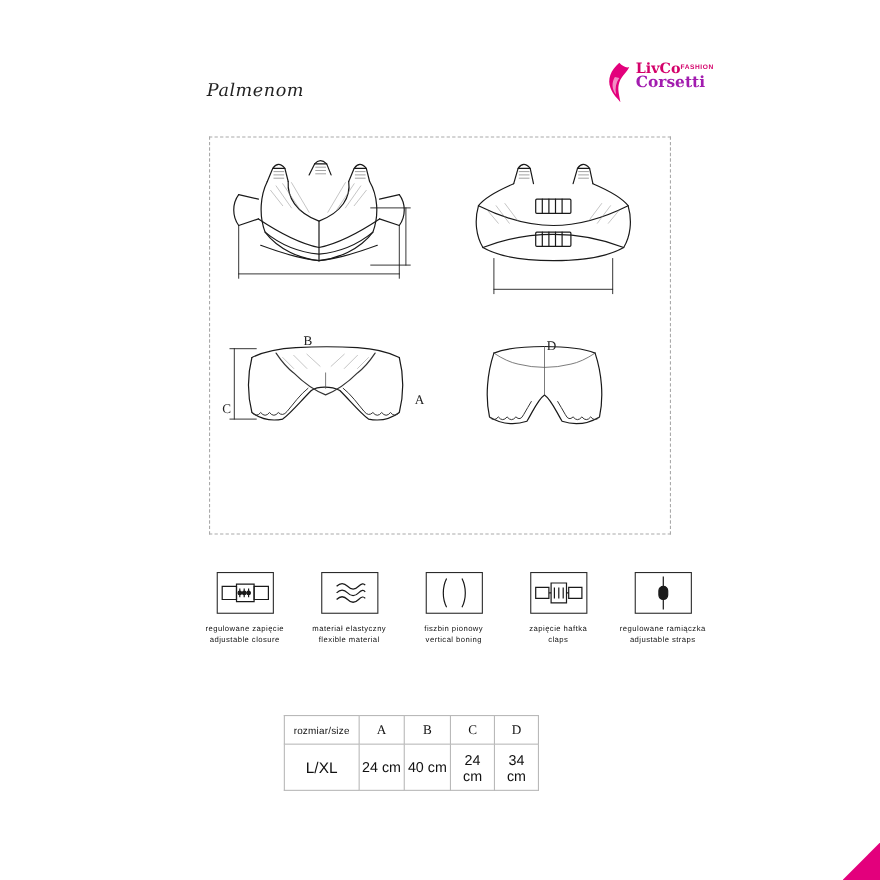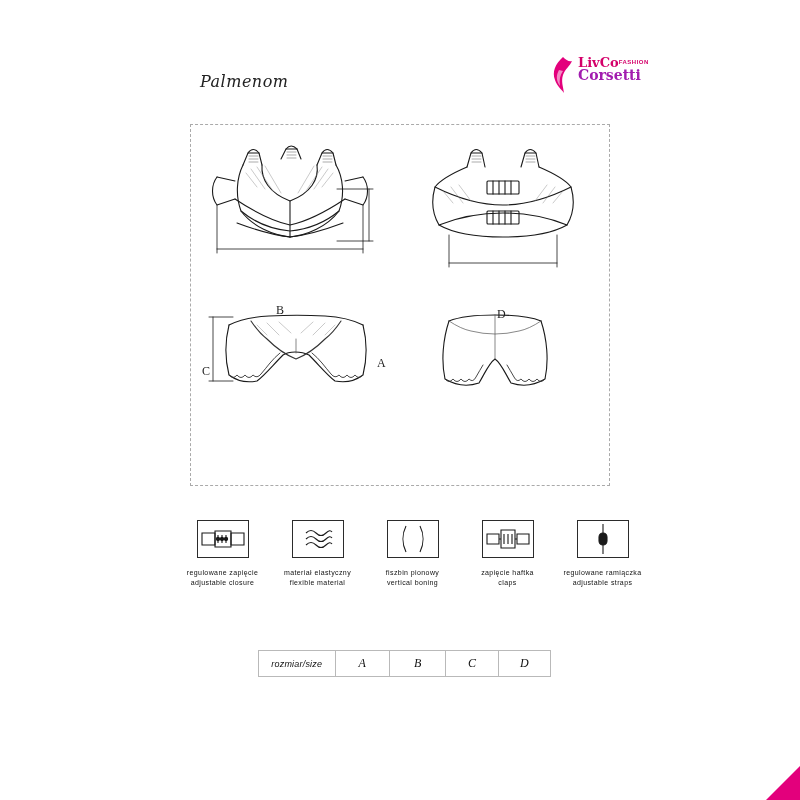--- a/index.html
+++ b/index.html
@@ -21,21 +21,21 @@
   
   .header {
     position: absolute;
     top: 28px;
     left: 0;
     width: 100%;
     height: 60px;
   }
   .product-name {
     position: absolute;
-    left: 200px;
+    left: 188px;
     top: 44px;
     font-family: "DejaVu Serif", serif;
     font-style: italic;
     font-size: 16px;
     letter-spacing: 0.5px;
     color: #222;
     text-align: center;
   }
   .brand {
     position: absolute;
@@ -127,23 +127,22 @@
     letter-spacing: 0.4px;
     color: #111;
   }
   .feature .caption .l2 { display: block; }
 
   
   .size-table {
     position: absolute;
     left: 258px;
     top: 650px;
-    width: 293px;
+    width: 232px;
     border-collapse: collapse;
-    font-style: italic;
   }
   .size-table td, .size-table th {
     border: 1px solid #b9b9b9;
     text-align: center;
     font-family: "Liberation Sans", sans-serif;
     color: #111;
   }
   .size-table .head td {
     font-size: 10px;
     padding: 5px 2px;
@@ -420,17 +419,24 @@
     <thead>
       <tr class="head">
         <td class="lbl">rozmiar/size</td>
         <td class="col">A</td>
         <td class="col">B</td>
         <td class="col">C</td>
         <td class="col">D</td>
       </tr>
     </thead>
     <tbody>
+      <tr>
+        <td class="size">L/XL</td>
+        <td>24 cm</td>
+        <td>40 cm</td>
+        <td>24 cm</td>
+        <td>34 cm</td>
+      </tr>
     </tbody>
   </table>
 
   <div class="corner"></div>
 </div>
 
 </body></html>

